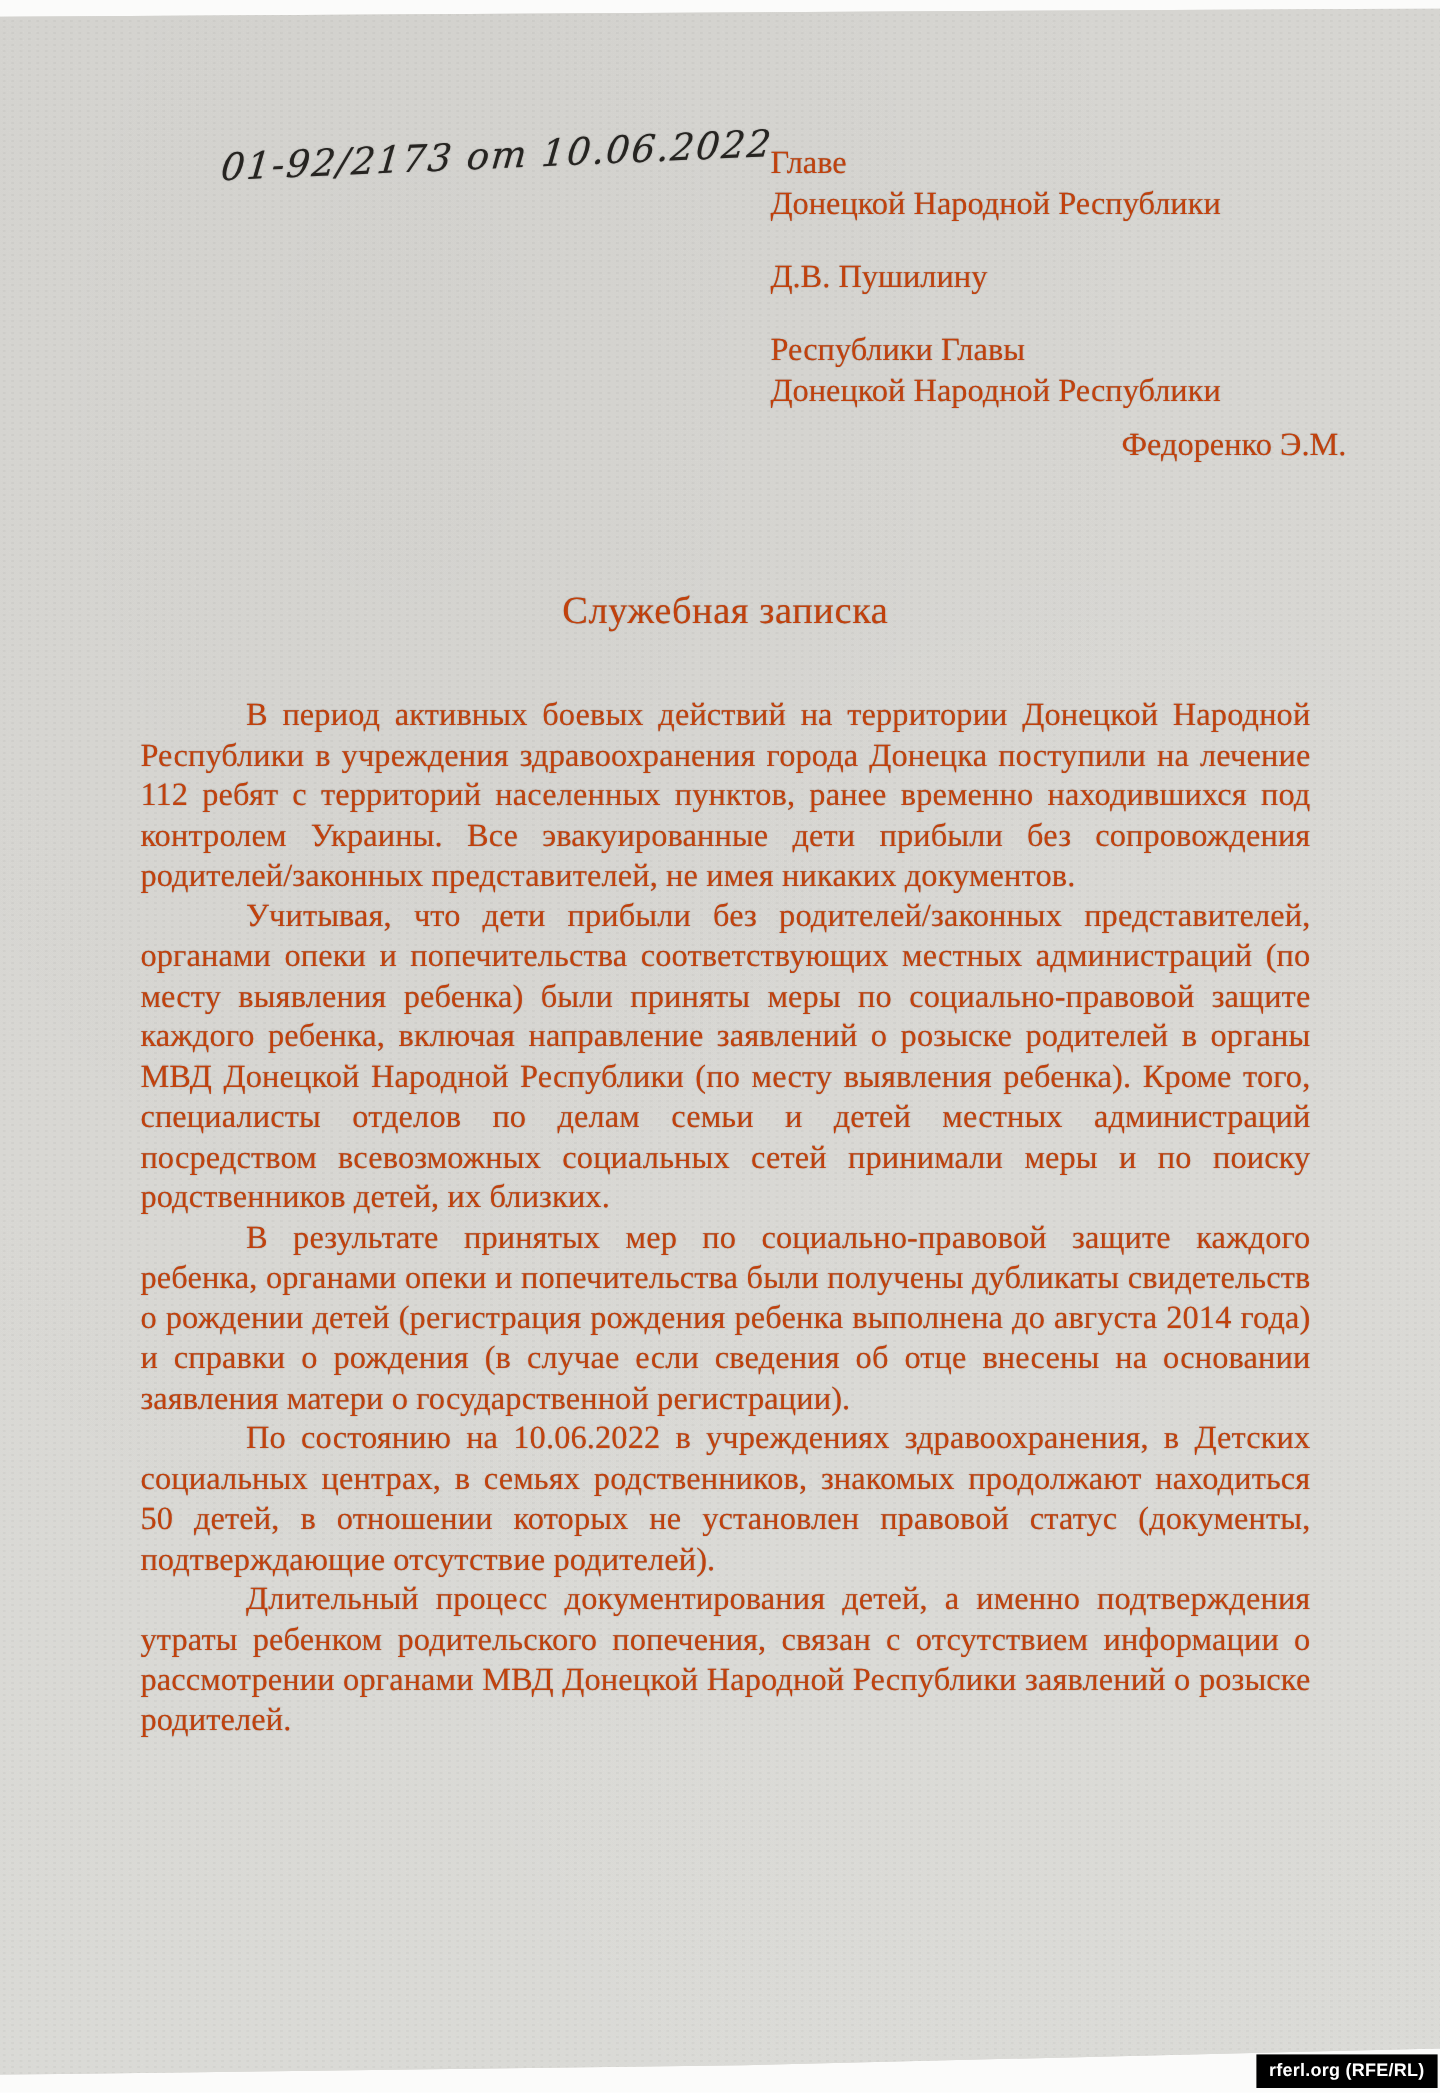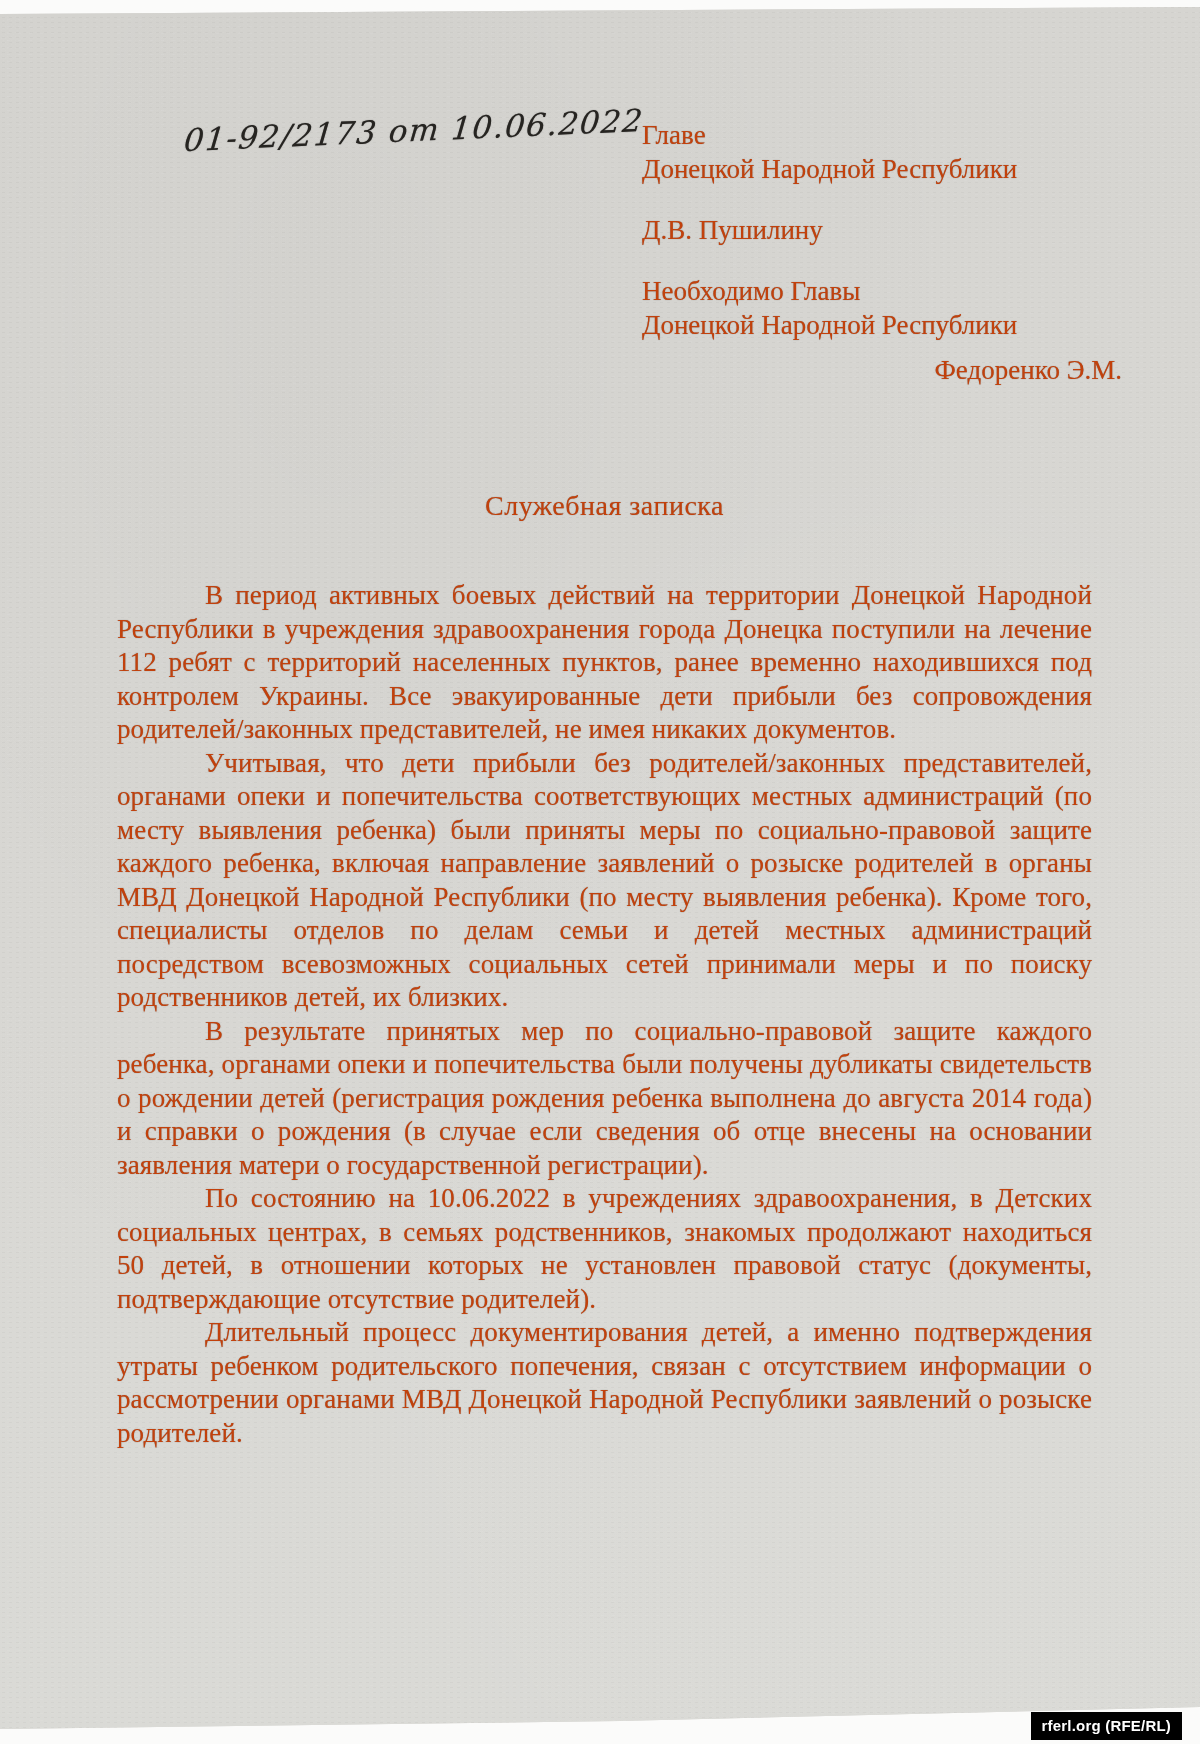--- a/index.html
+++ b/index.html
@@ -62,21 +62,21 @@
   .addressee .group { margin: 0 0 0 0; }
   .addressee .group + .group { margin-top: 27px; }
   .addressee .group.small-gap { margin-top: 11px; text-align: right; }
   
   .memo-title {
     position: absolute;
     left: 117px;
     top: 490px;
     width: 975px;
     text-align: center;
-    font-size: 28px;
+    font-size: 32px;
     letter-spacing: 0.5px;
   }
   
   .memo-body {
     position: absolute;
     left: 117px;
     top: 579px;
     width: 975px;
     font-size: 27px;
     line-height: 33.5px;
@@ -86,21 +86,21 @@
     margin: 0;
     text-align: justify;
     text-indent: 88px;
   }
   .memo-body p.cutoff {
     text-align-last: justify;
   }
   
   .badge {
     position: absolute;
-    right: 18px;
+    right: 2px;
     bottom: 4px;
     background: #000000;
     color: #ffffff;
     font-family: "Liberation Sans", sans-serif;
     font-weight: bold;
     font-size: 15px;
     line-height: 15px;
     padding: 6px 11px 7px 11px;
     letter-spacing: 0.2px;
     white-space: nowrap;
@@ -117,21 +117,21 @@
 
   <div class="addressee ink">
     <div class="group">
       <div>Главе</div>
       <div>Донецкой Народной Республики</div>
     </div>
     <div class="group">
       <div>Д.В. Пушилину</div>
     </div>
     <div class="group">
-      <div>Необходимо Главы</div>
+      <div>Республики Главы</div>
       <div>Донецкой Народной Республики</div>
     </div>
     <div class="group small-gap">
       <div>Федоренко Э.М.</div>
     </div>
   </div>
 
   <div class="memo-title ink">Служебная записка</div>
 
   <div class="memo-body ink">

